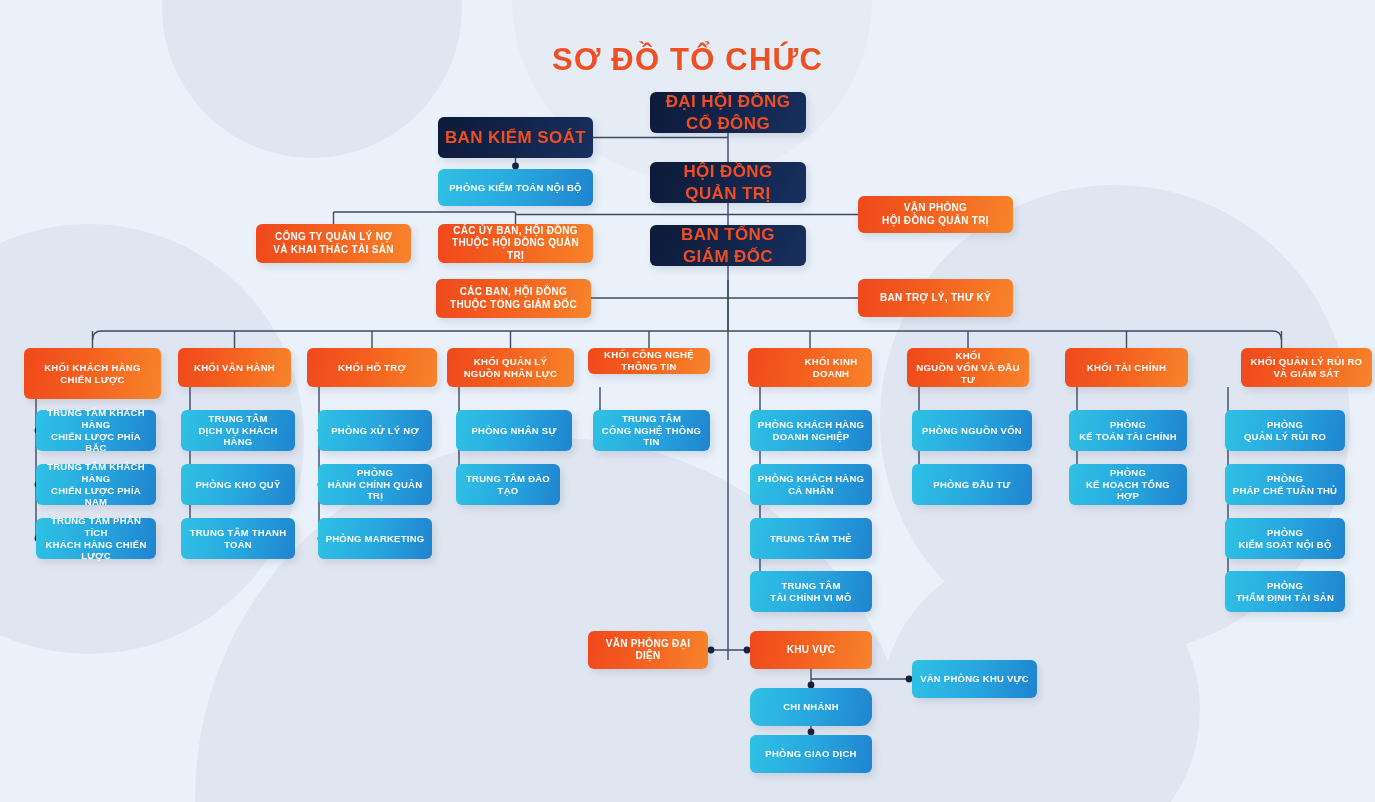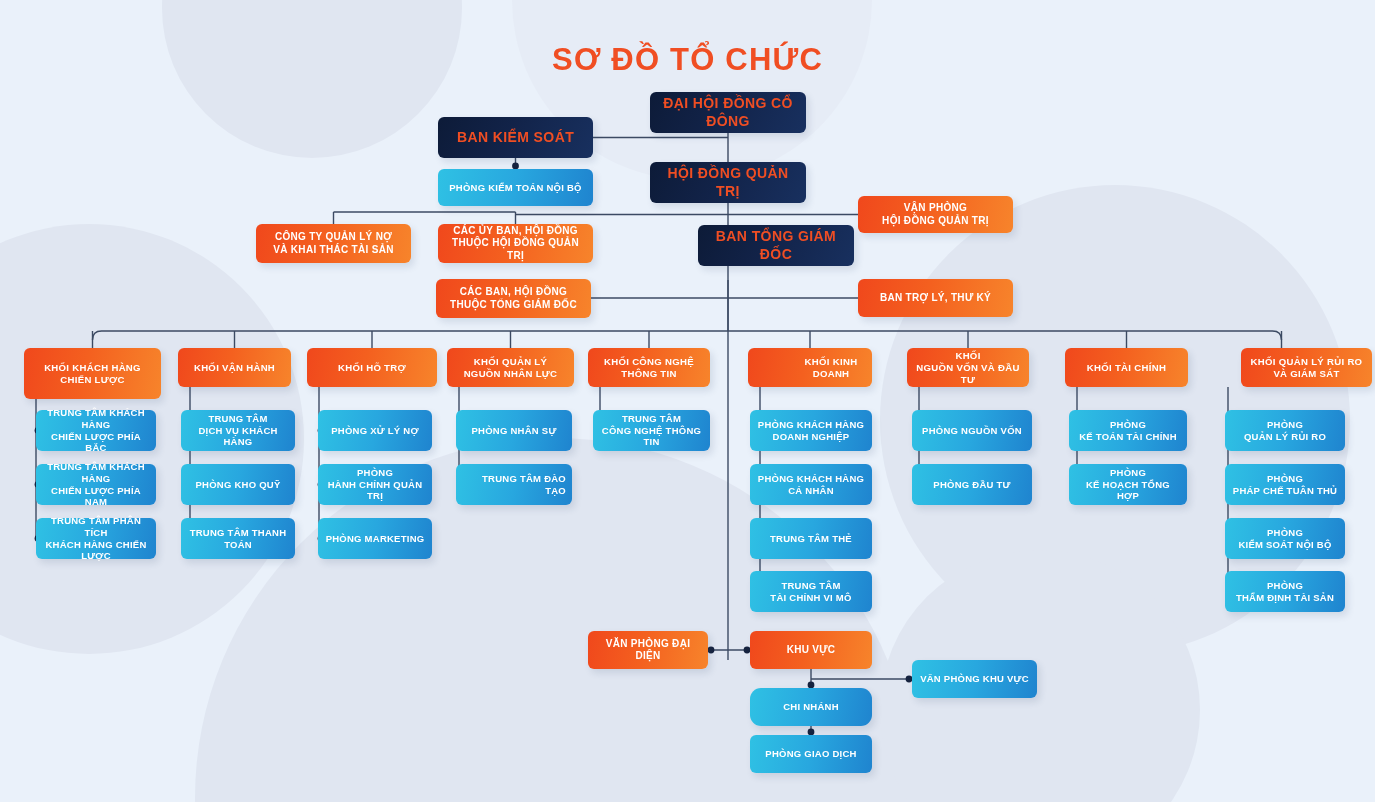--- a/index.html
+++ b/index.html
@@ -54,21 +54,21 @@
     font-weight: bold;
     line-height: 1.25;
     padding: 3px 6px;
     box-shadow: 3px 4px 7px rgba(40,60,100,0.13);
     white-space: pre-line;
     z-index: 3;
   }
   .node.navy {
     background: linear-gradient(115deg,#0d1b38 0%,#122349 45%,#18305f 100%);
     color: #f04e23;
-    font-size: 14px;
+    font-size: 17px;
     letter-spacing: .4px;
   }
   .node.orange {
     background: linear-gradient(100deg,#f0481c 0%,#f4601f 45%,#f7842b 100%);
     font-size: 10px;
     letter-spacing: .3px;
   }
   .node.blue {
     background: linear-gradient(100deg,#2fc1e4 0%,#28a7df 50%,#1f84cf 100%);
     font-size: 9.5px;
@@ -186,21 +186,21 @@
       <div class="node navy" style="left: 650px; top: 92px; width: 156px; height: 41px;">ĐẠI HỘI ĐỒNG CỔ ĐÔNG</div>
       <div class="node navy" style="left: 438px; top: 117px; width: 155px; height: 41px;">BAN KIỂM SOÁT</div>
       <div class="node navy" style="left: 650px; top: 162px; width: 156px; height: 41px;">HỘI ĐỒNG QUẢN TRỊ</div>
       <div class="node blue" style="left: 438px; top: 169px; width: 155px; height: 37px;">PHÒNG KIỂM TOÁN NỘI BỘ</div>
       <div class="node orange" style="left: 858px; top: 196px; width: 155px; height: 37px;">VẬN PHÒNG
 HỘI ĐỒNG QUẢN TRỊ</div>
       <div class="node orange" style="left: 256px; top: 224px; width: 155px; height: 39px;">CÔNG TY QUẢN LÝ NỢ
 VÀ KHAI THÁC TÀI SẢN</div>
       <div class="node orange" style="left: 438px; top: 224px; width: 155px; height: 39px;">CÁC ỦY BAN, HỘI ĐỒNG
 THUỘC HỘI ĐỒNG QUẢN TRỊ</div>
-      <div class="node navy" style="left: 650px; top: 225px; width: 156px; height: 41px; margin-left: 48px;">BAN TỔNG GIÁM ĐỐC</div>
+      <div class="node navy" style="left: 650px; top: 225px; width: 156px; height: 41px;">BAN TỔNG GIÁM ĐỐC</div>
       <div class="node orange" style="left: 436px; top: 279px; width: 155px; height: 39px;">CÁC BAN, HỘI ĐỒNG
 THUỘC TỔNG GIÁM ĐỐC</div>
       <div class="node orange" style="left: 858px; top: 279px; width: 155px; height: 38px; text-align: right;">BAN TRỢ LÝ, THƯ KÝ</div>
       <div class="node orange div-head" style="left: 24px; top: 348px; width: 137px; height: 51px;">KHỐI KHÁCH HÀNG
 CHIẾN LƯỢC</div>
       <div class="node blue" style="left: 36px; top: 410px; width: 120px; height: 41px;">TRUNG TÂM KHÁCH HÀNG
 CHIẾN LƯỢC PHÍA BẮC</div>
       <div class="node blue" style="left: 36px; top: 464px; width: 120px; height: 41px;">TRUNG TÂM KHÁCH HÀNG
 CHIẾN LƯỢC PHÍA NAM</div>
       <div class="node blue" style="left: 36px; top: 518px; width: 120px; height: 41px;">TRUNG TÂM PHÂN TÍCH
@@ -211,22 +211,22 @@
       <div class="node blue" style="left: 181px; top: 464px; width: 114px; height: 41px;">PHÒNG KHO QUỸ</div>
       <div class="node blue" style="left: 181px; top: 518px; width: 114px; height: 41px;">TRUNG TÂM THANH TOÁN</div>
       <div class="node orange div-head" style="left: 307px; top: 348px; width: 130px; height: 39px;">KHỐI HỖ TRỢ</div>
       <div class="node blue" style="left: 318px; top: 410px; width: 114px; height: 41px;">PHÒNG XỬ LÝ NỢ</div>
       <div class="node blue" style="left: 318px; top: 464px; width: 114px; height: 41px;">PHÒNG
 HÀNH CHÍNH QUẢN TRỊ</div>
       <div class="node blue" style="left: 318px; top: 518px; width: 114px; height: 41px;">PHÒNG MARKETING</div>
       <div class="node orange div-head" style="left: 447px; top: 348px; width: 127px; height: 39px;">KHỐI QUẢN LÝ
 NGUỒN NHÂN LỰC</div>
       <div class="node blue" style="left: 456px; top: 410px; width: 116px; height: 41px;">PHÒNG NHÂN SỰ</div>
-      <div class="node blue" style="left: 456px; top: 464px; width: 116px; height: 41px; text-align: right;">TRUNG TÂM ĐÀO TẠO</div>
-      <div class="node orange div-head" style="left: 588px; top: 348px; width: 122px; height: 39px;">KHỐI CÔNG NGHỆ
+      <div class="node blue" style="left: 456px; top: 464px; width: 104px; height: 41px;">TRUNG TÂM ĐÀO TẠO</div>
+      <div class="node orange div-head" style="left: 588px; top: 348px; width: 122px; height: 26px;">KHỐI CÔNG NGHỆ
 THÔNG TIN</div>
       <div class="node blue" style="left: 593px; top: 410px; width: 117px; height: 41px;">TRUNG TÂM
 CÔNG NGHỆ THÔNG TIN</div>
       <div class="node orange div-head" style="left: 748px; top: 348px; width: 124px; height: 39px; padding-left: 48px;">KHỐI KINH DOANH</div>
       <div class="node blue" style="left: 750px; top: 410px; width: 122px; height: 41px;">PHÒNG KHÁCH HÀNG
 DOANH NGHIỆP</div>
       <div class="node blue" style="left: 750px; top: 464px; width: 122px; height: 41px;">PHÒNG KHÁCH HÀNG
 CÁ NHÂN</div>
       <div class="node blue" style="left: 750px; top: 518px; width: 122px; height: 41px;">TRUNG TÂM THẺ</div>
       <div class="node blue" style="left: 750px; top: 571px; width: 122px; height: 41px;">TRUNG TÂM

